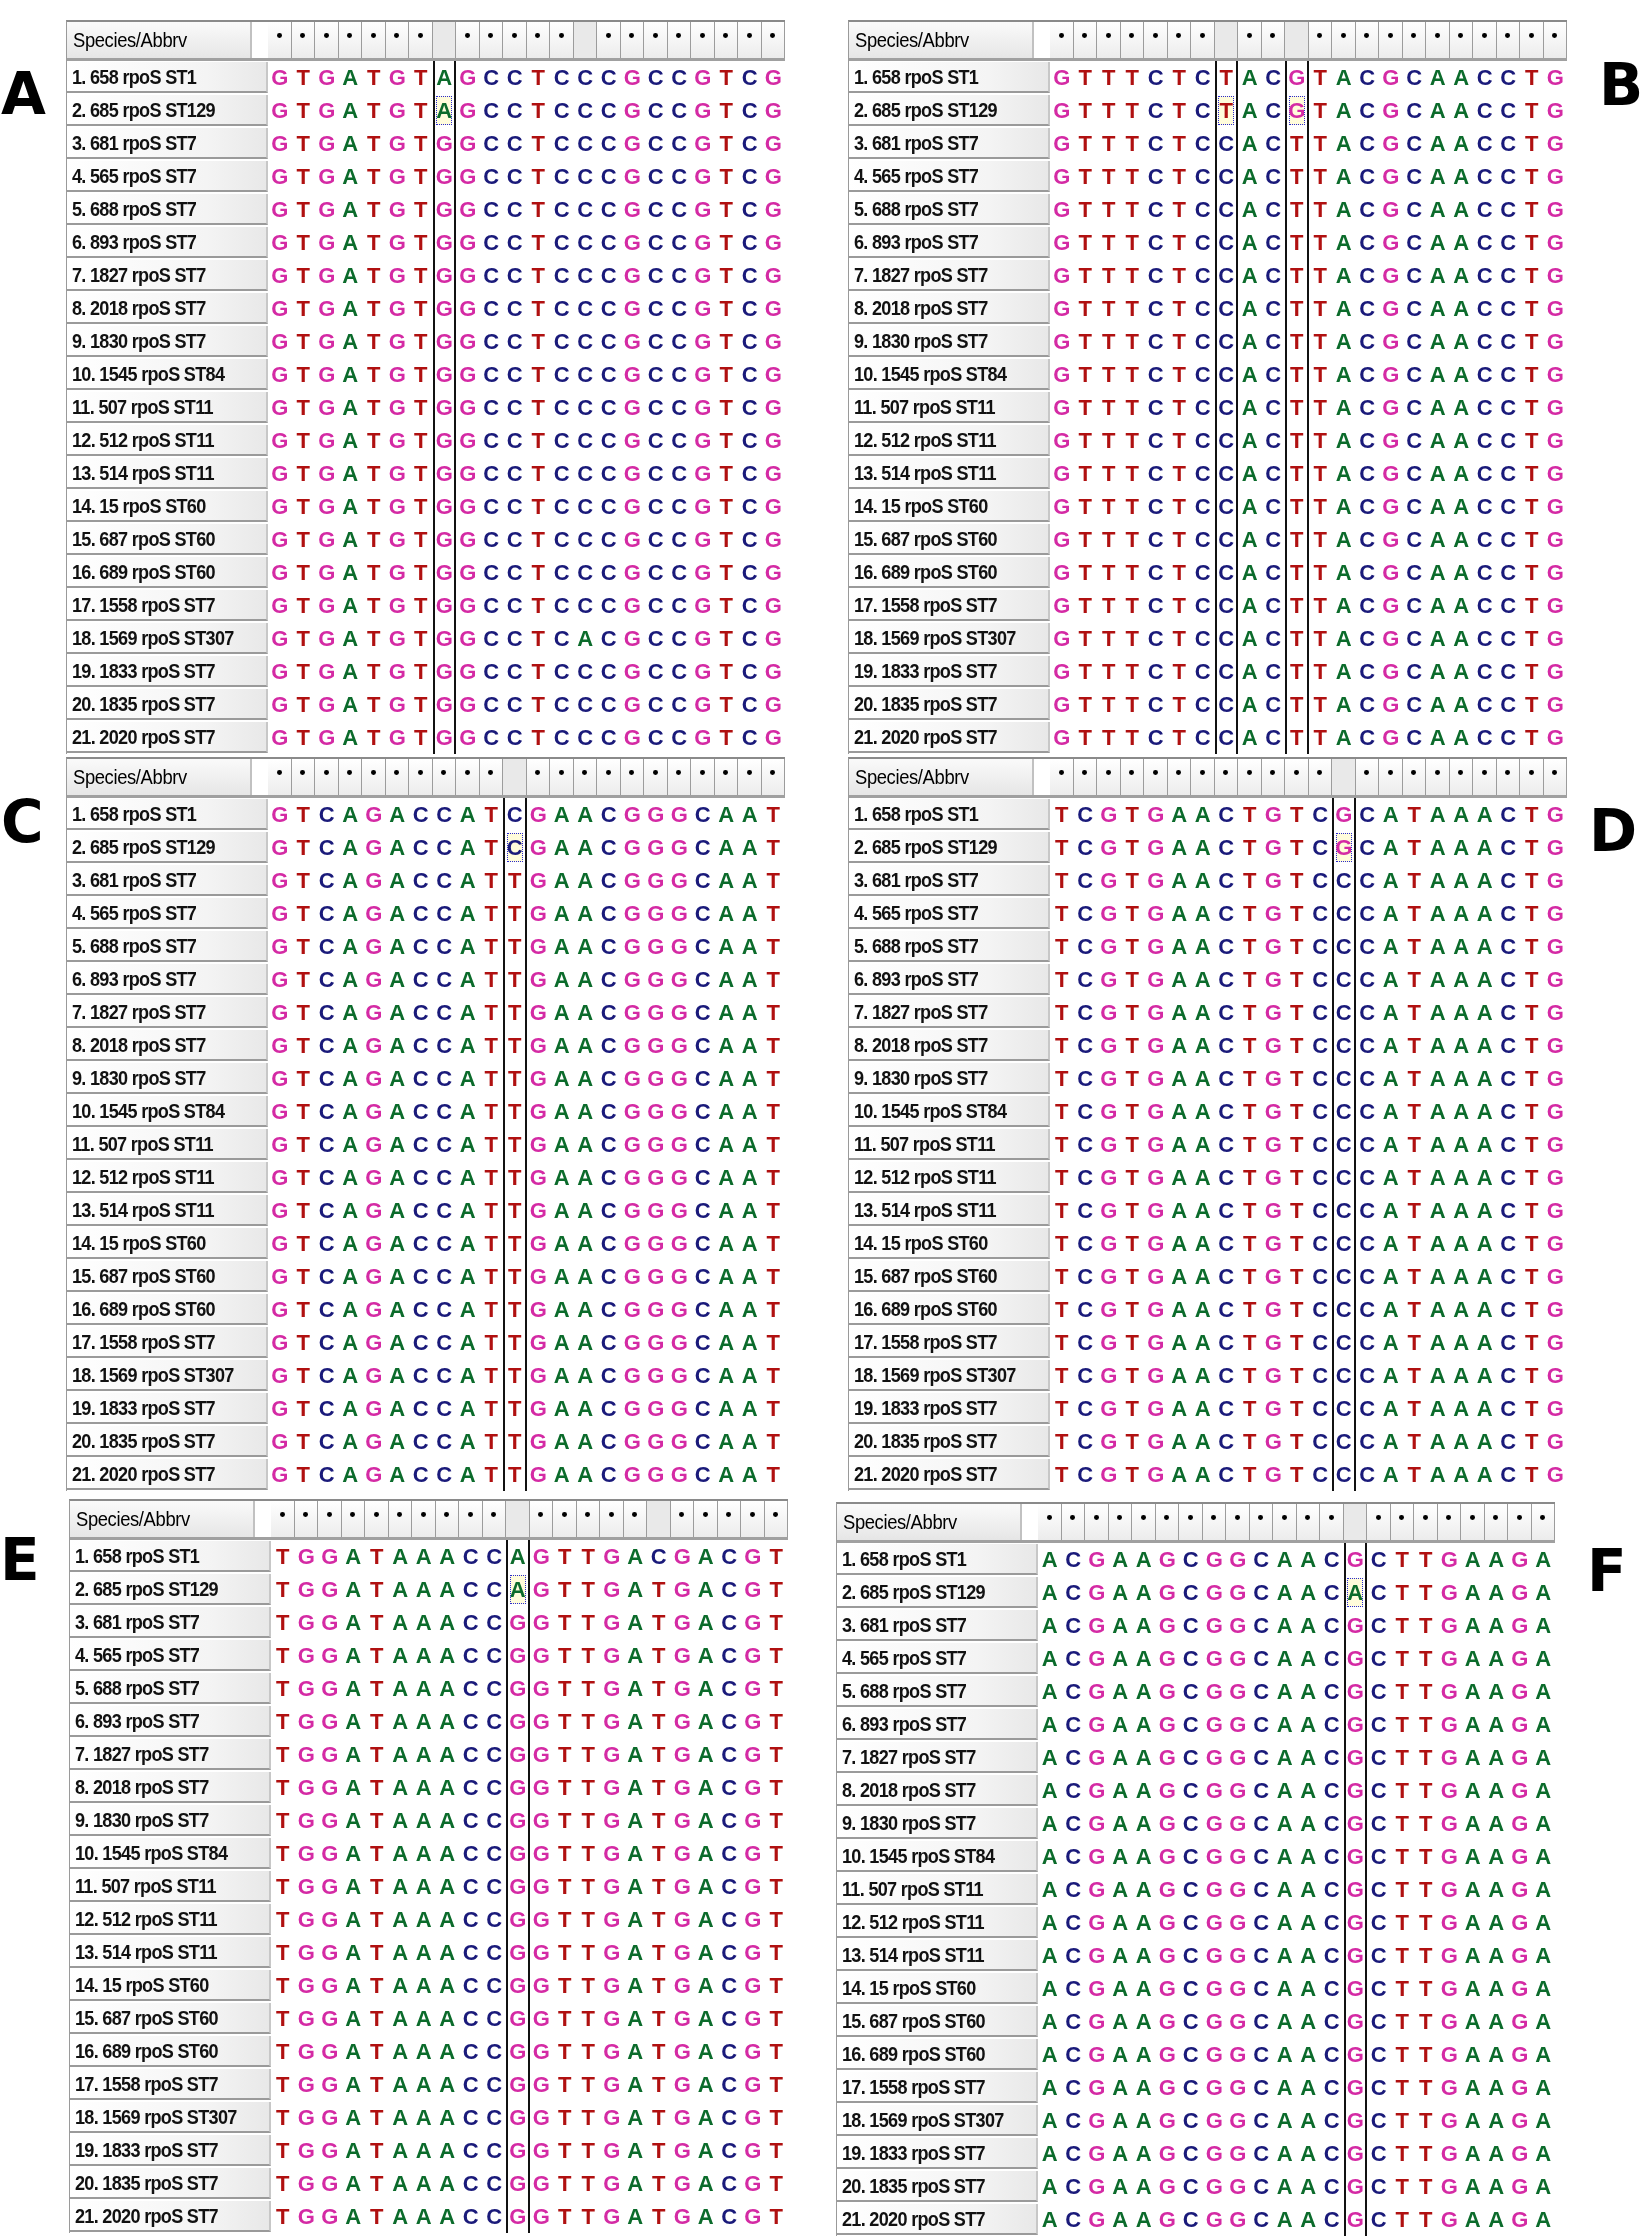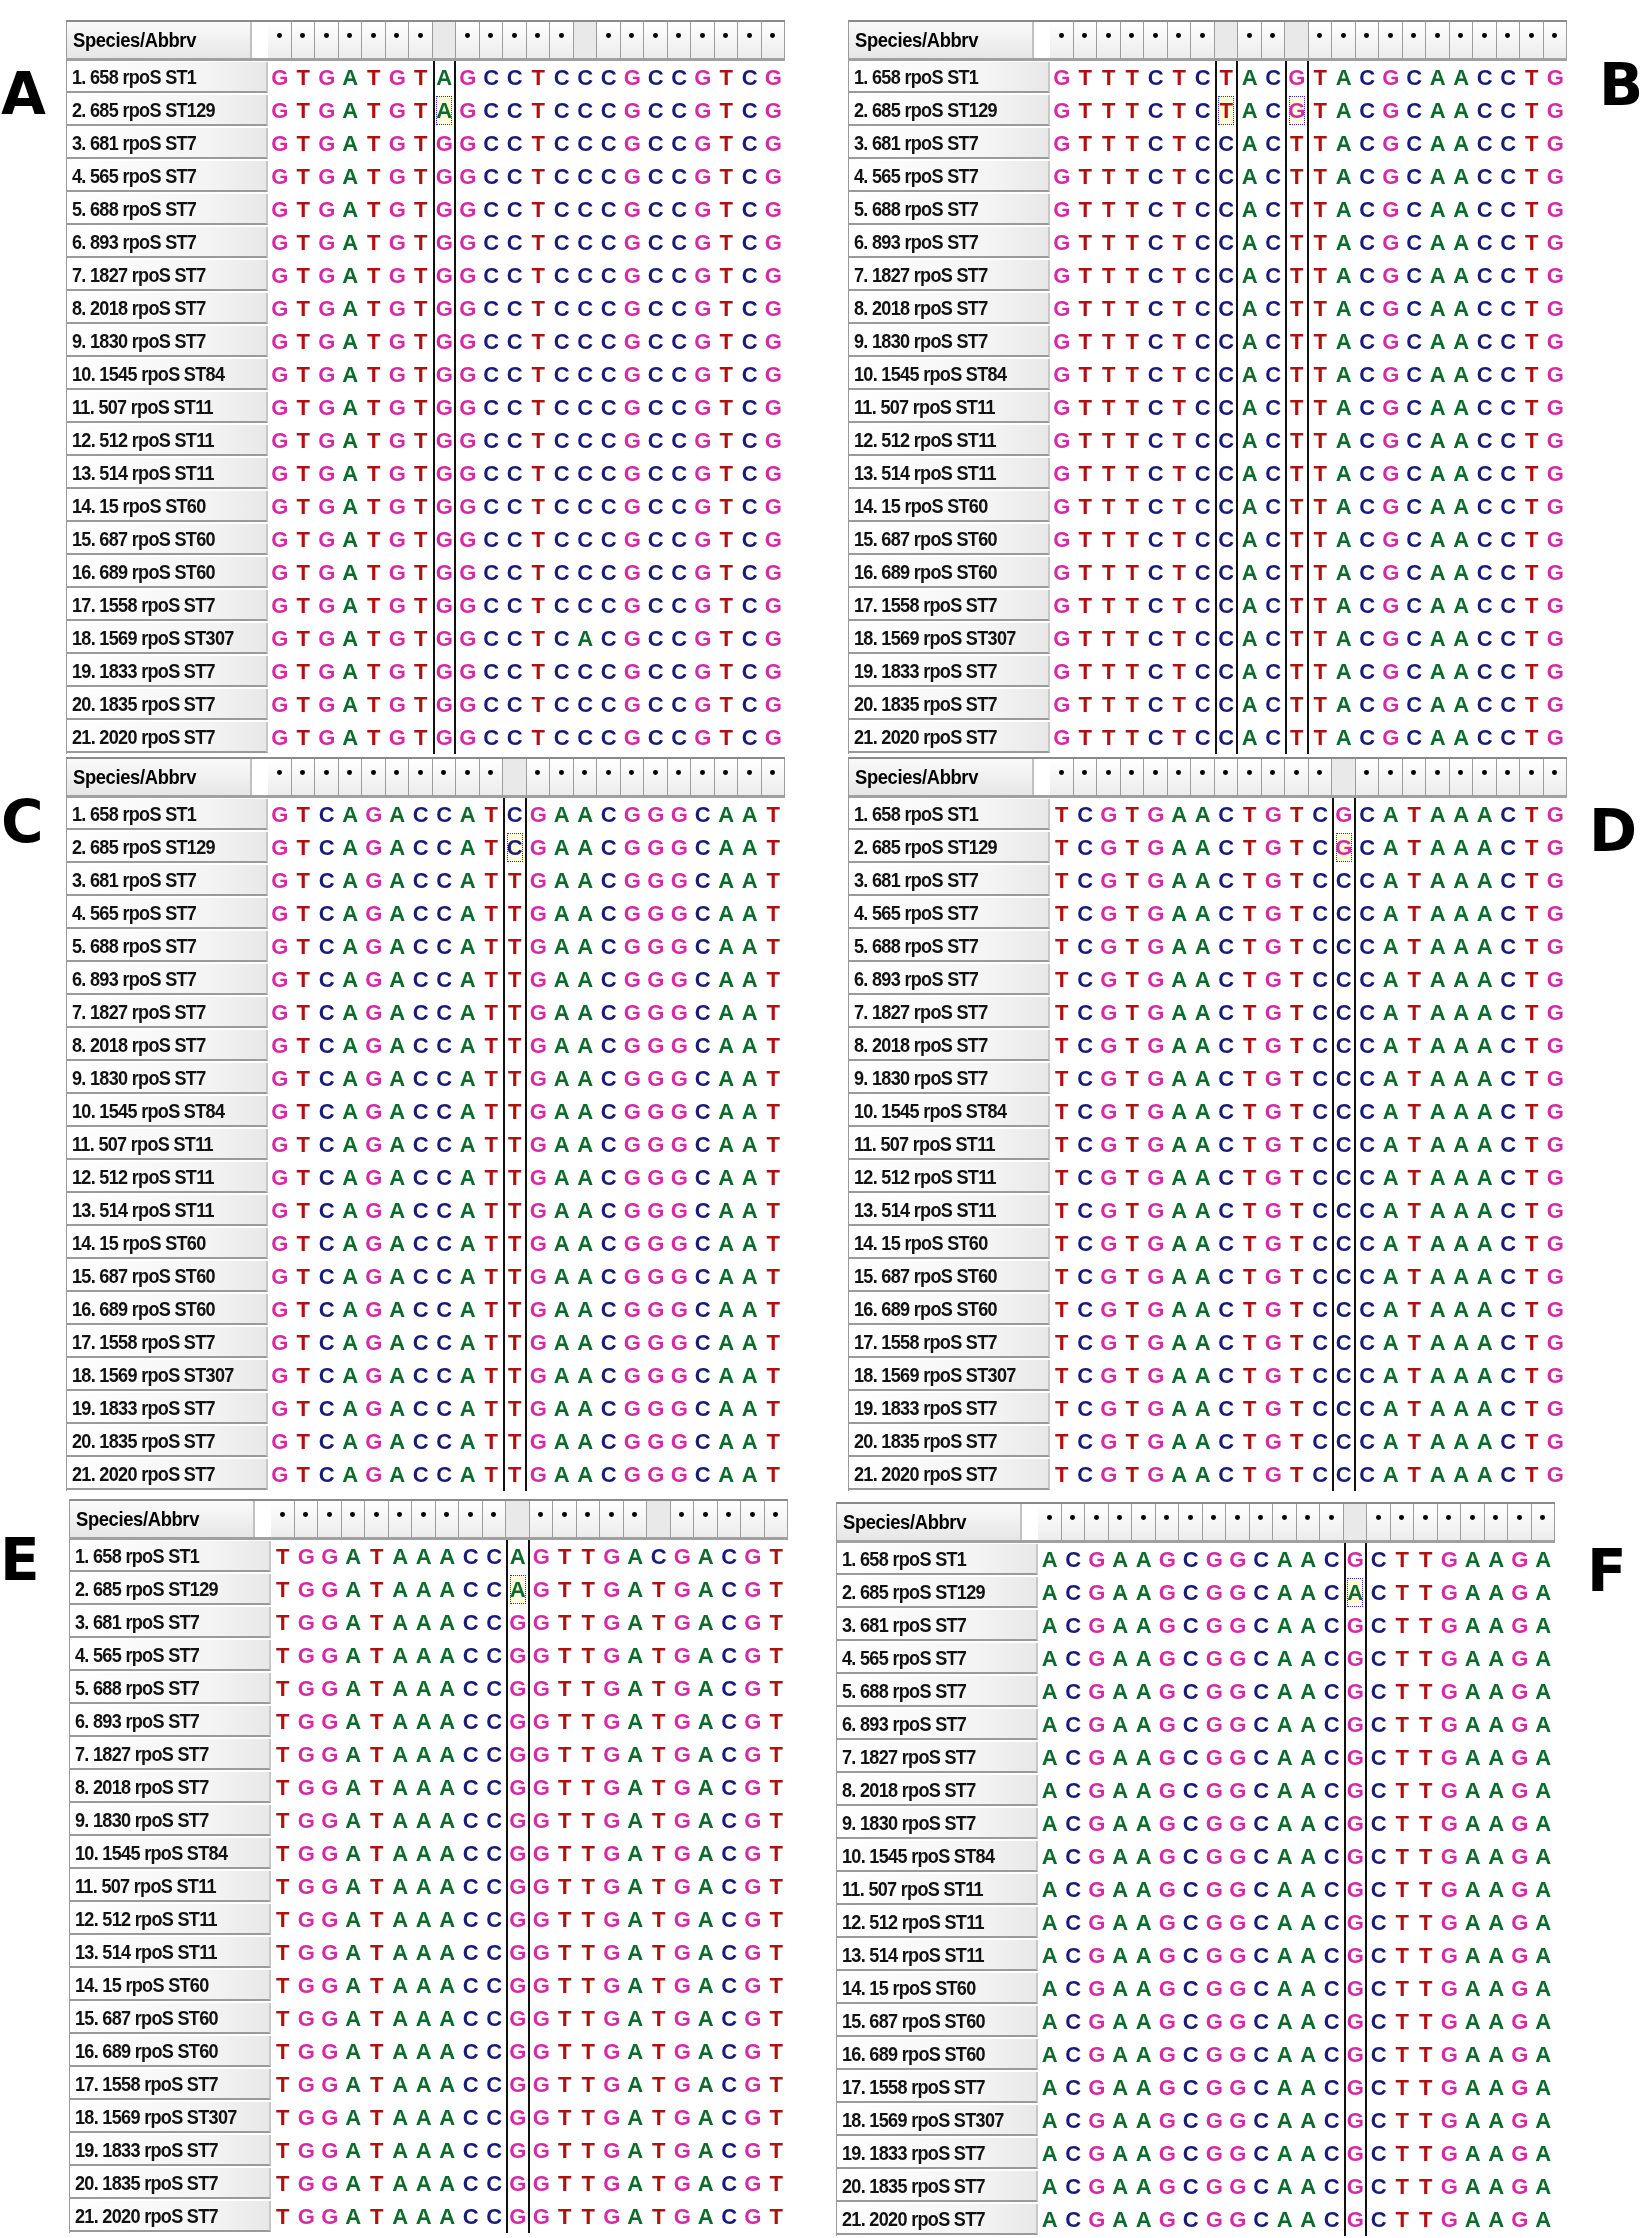--- a/index.html
+++ b/index.html
@@ -2,21 +2,21 @@
 <html style="font-size:13px"><head>
 <meta charset="utf-8">
 <style>
   html, body { margin: 0; padding: 0; background: #ffffff; }
   body { width: 1650px; height: 2239px; position: relative; overflow: hidden;
          font-family: "Liberation Sans", sans-serif; }
   .panel { position: absolute; width: 745px; }
   .panel-letter { position: absolute; font-family: "DejaVu Sans", sans-serif; font-weight: 900;
                   font-size: 58px; line-height: 58px; color: #000; }
   .grid { position: absolute; left: 0; top: 0; border-top: 2.4px solid #8a8a8a; border-left: 1.6px solid #9a9a9a; }
-  .hdr { display: flex; height: 36px; border-bottom: 3.2px solid #a0a0a0; font-weight: bold; }
+  .hdr { display: flex; height: 36px; border-bottom: 3.2px solid #a0a0a0; }
   .hdr .lab { width: 201px; box-sizing: border-box; background: linear-gradient(#fafafa, #e6e6e6);
               border-right: 2.4px solid #bdbdbd; font-size: 20px; letter-spacing: -0.4px;
               display: flex; align-items: center; padding-left: 6.5px; color: #000;
               transform: scaleX(0.92); transform-origin: left center; }
   .hdr .col { width: 23.5px; box-sizing: border-box; border-right: 0.8px solid #9c9c9c;
               background: linear-gradient(#ffffff, #ececec); position: relative; }
   .hdr .col.blank { background: #e9e9e9; }
   .hdr .col .dot { position: absolute; left: 50%; top: 11.3px; width: 4.9px; height: 4.9px; margin-left: -2.4px;
                    background: #000; border-radius: 50%; }
   .row { display: flex; height: 33px; align-items: center; }

